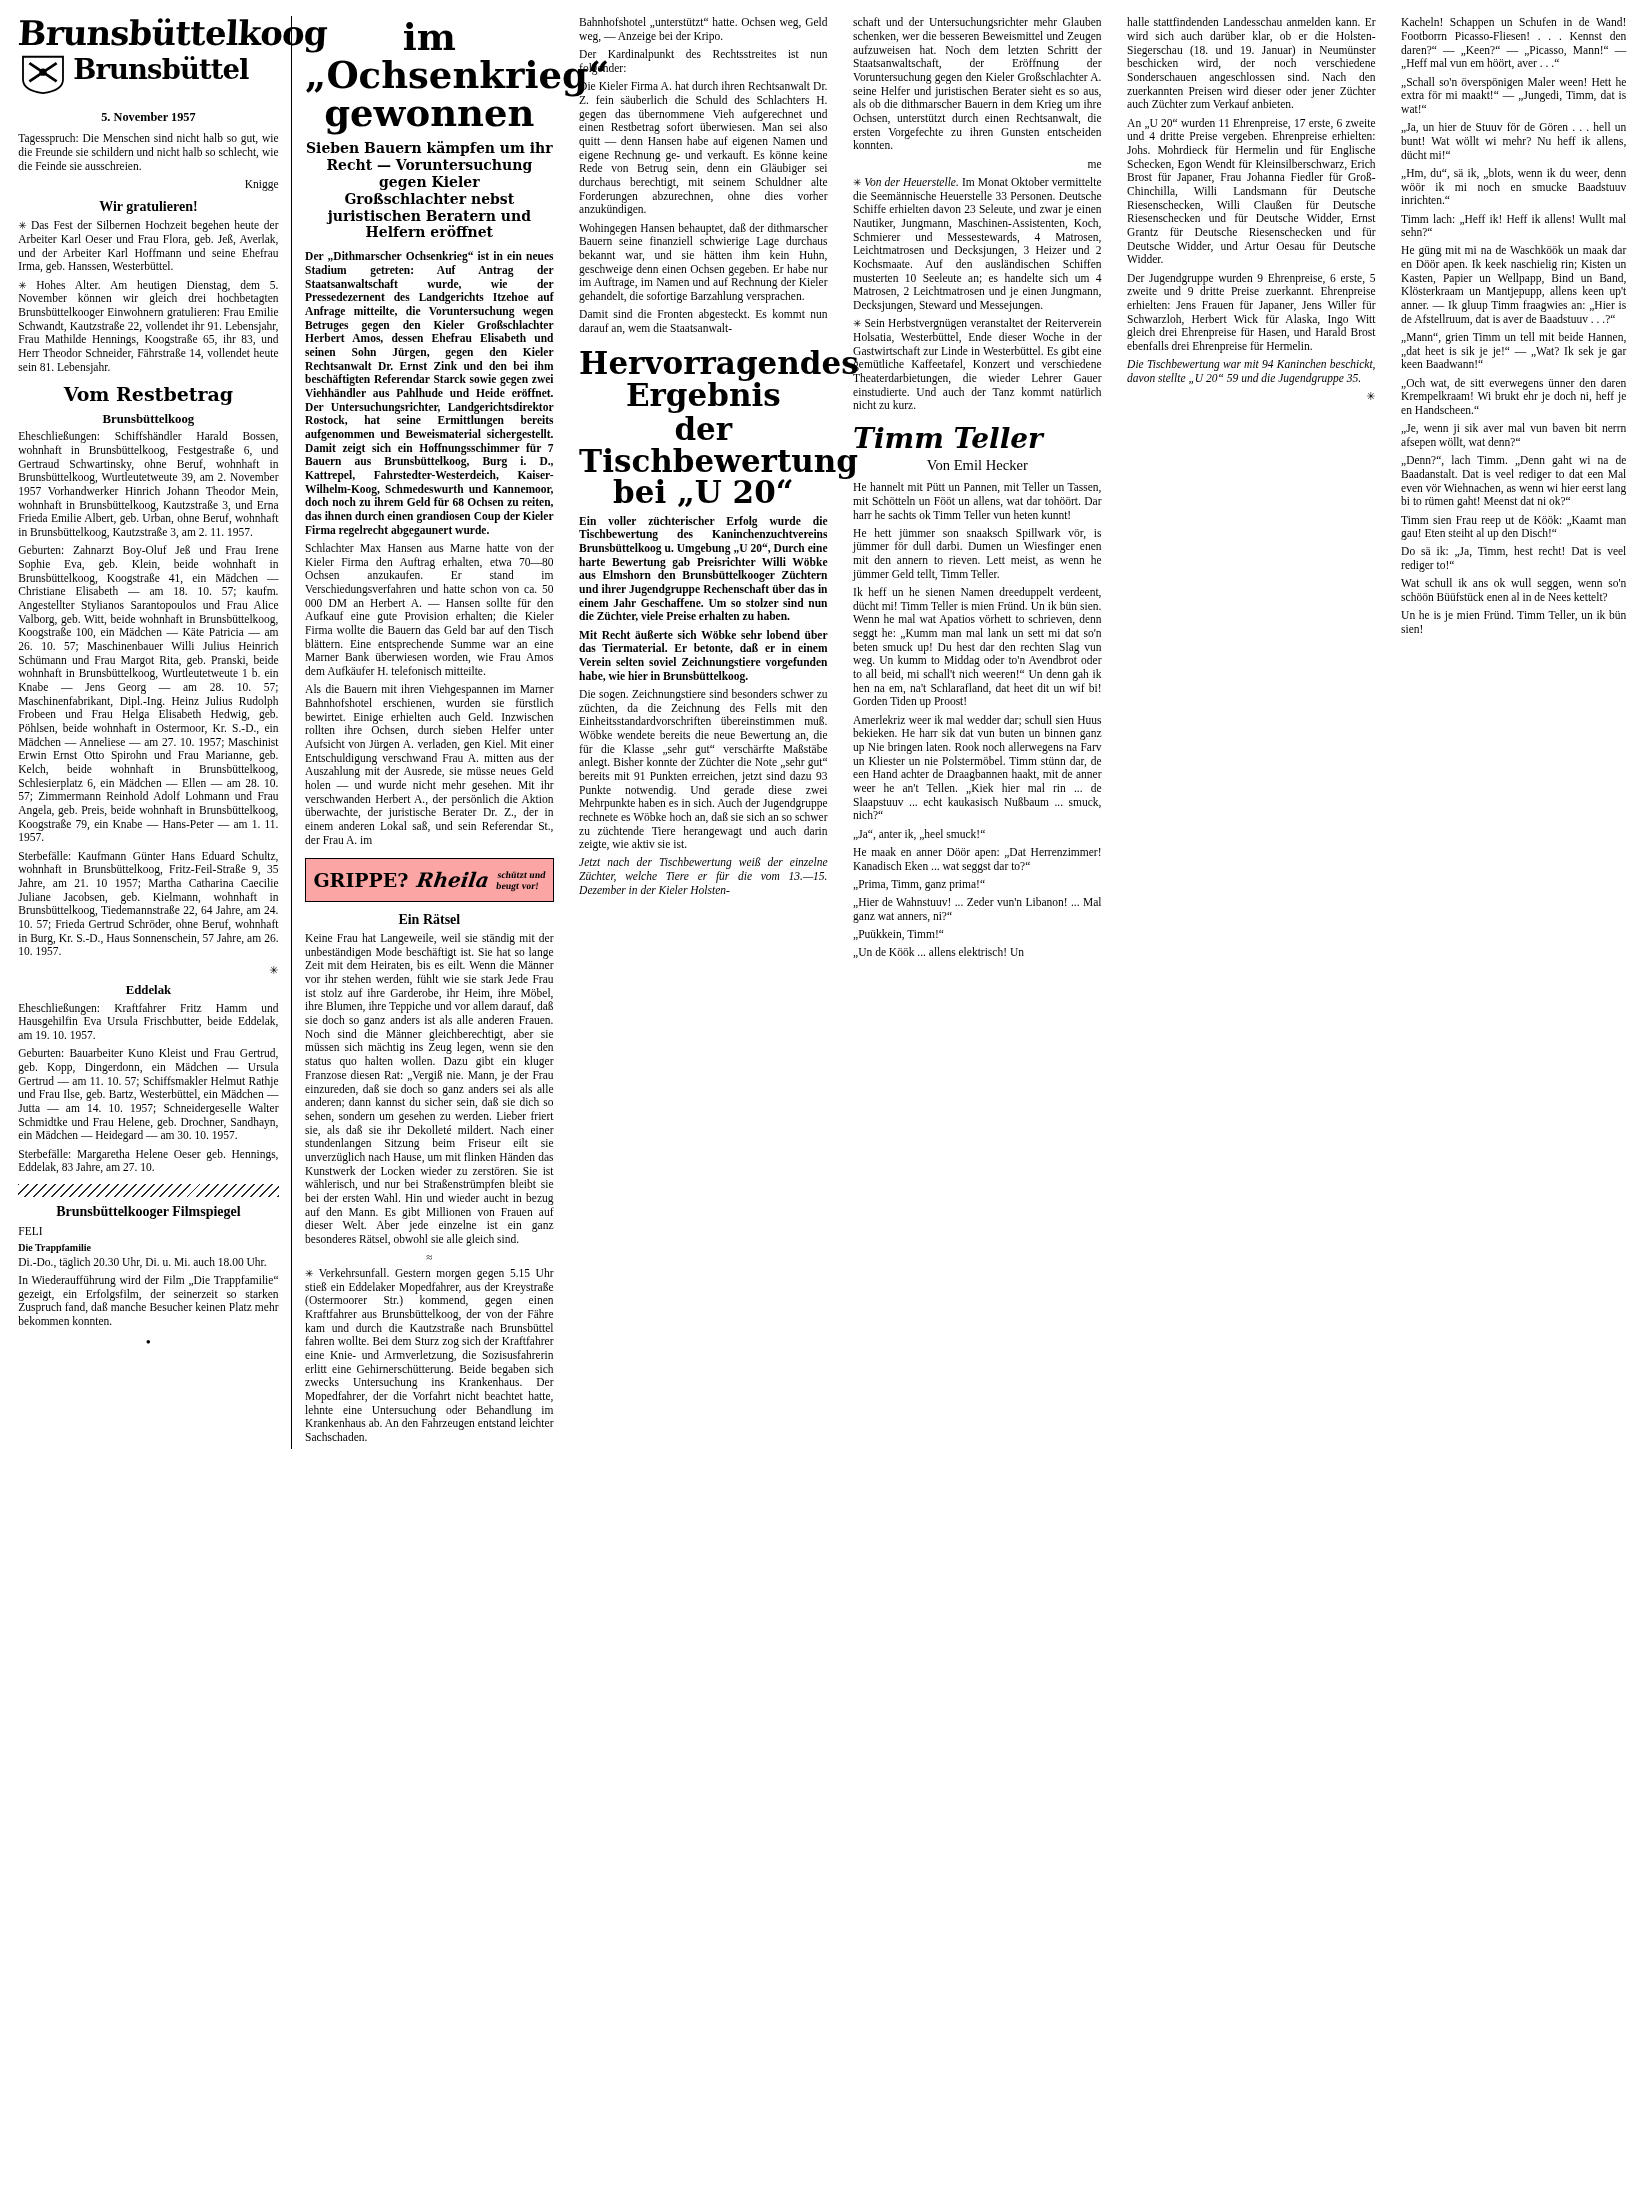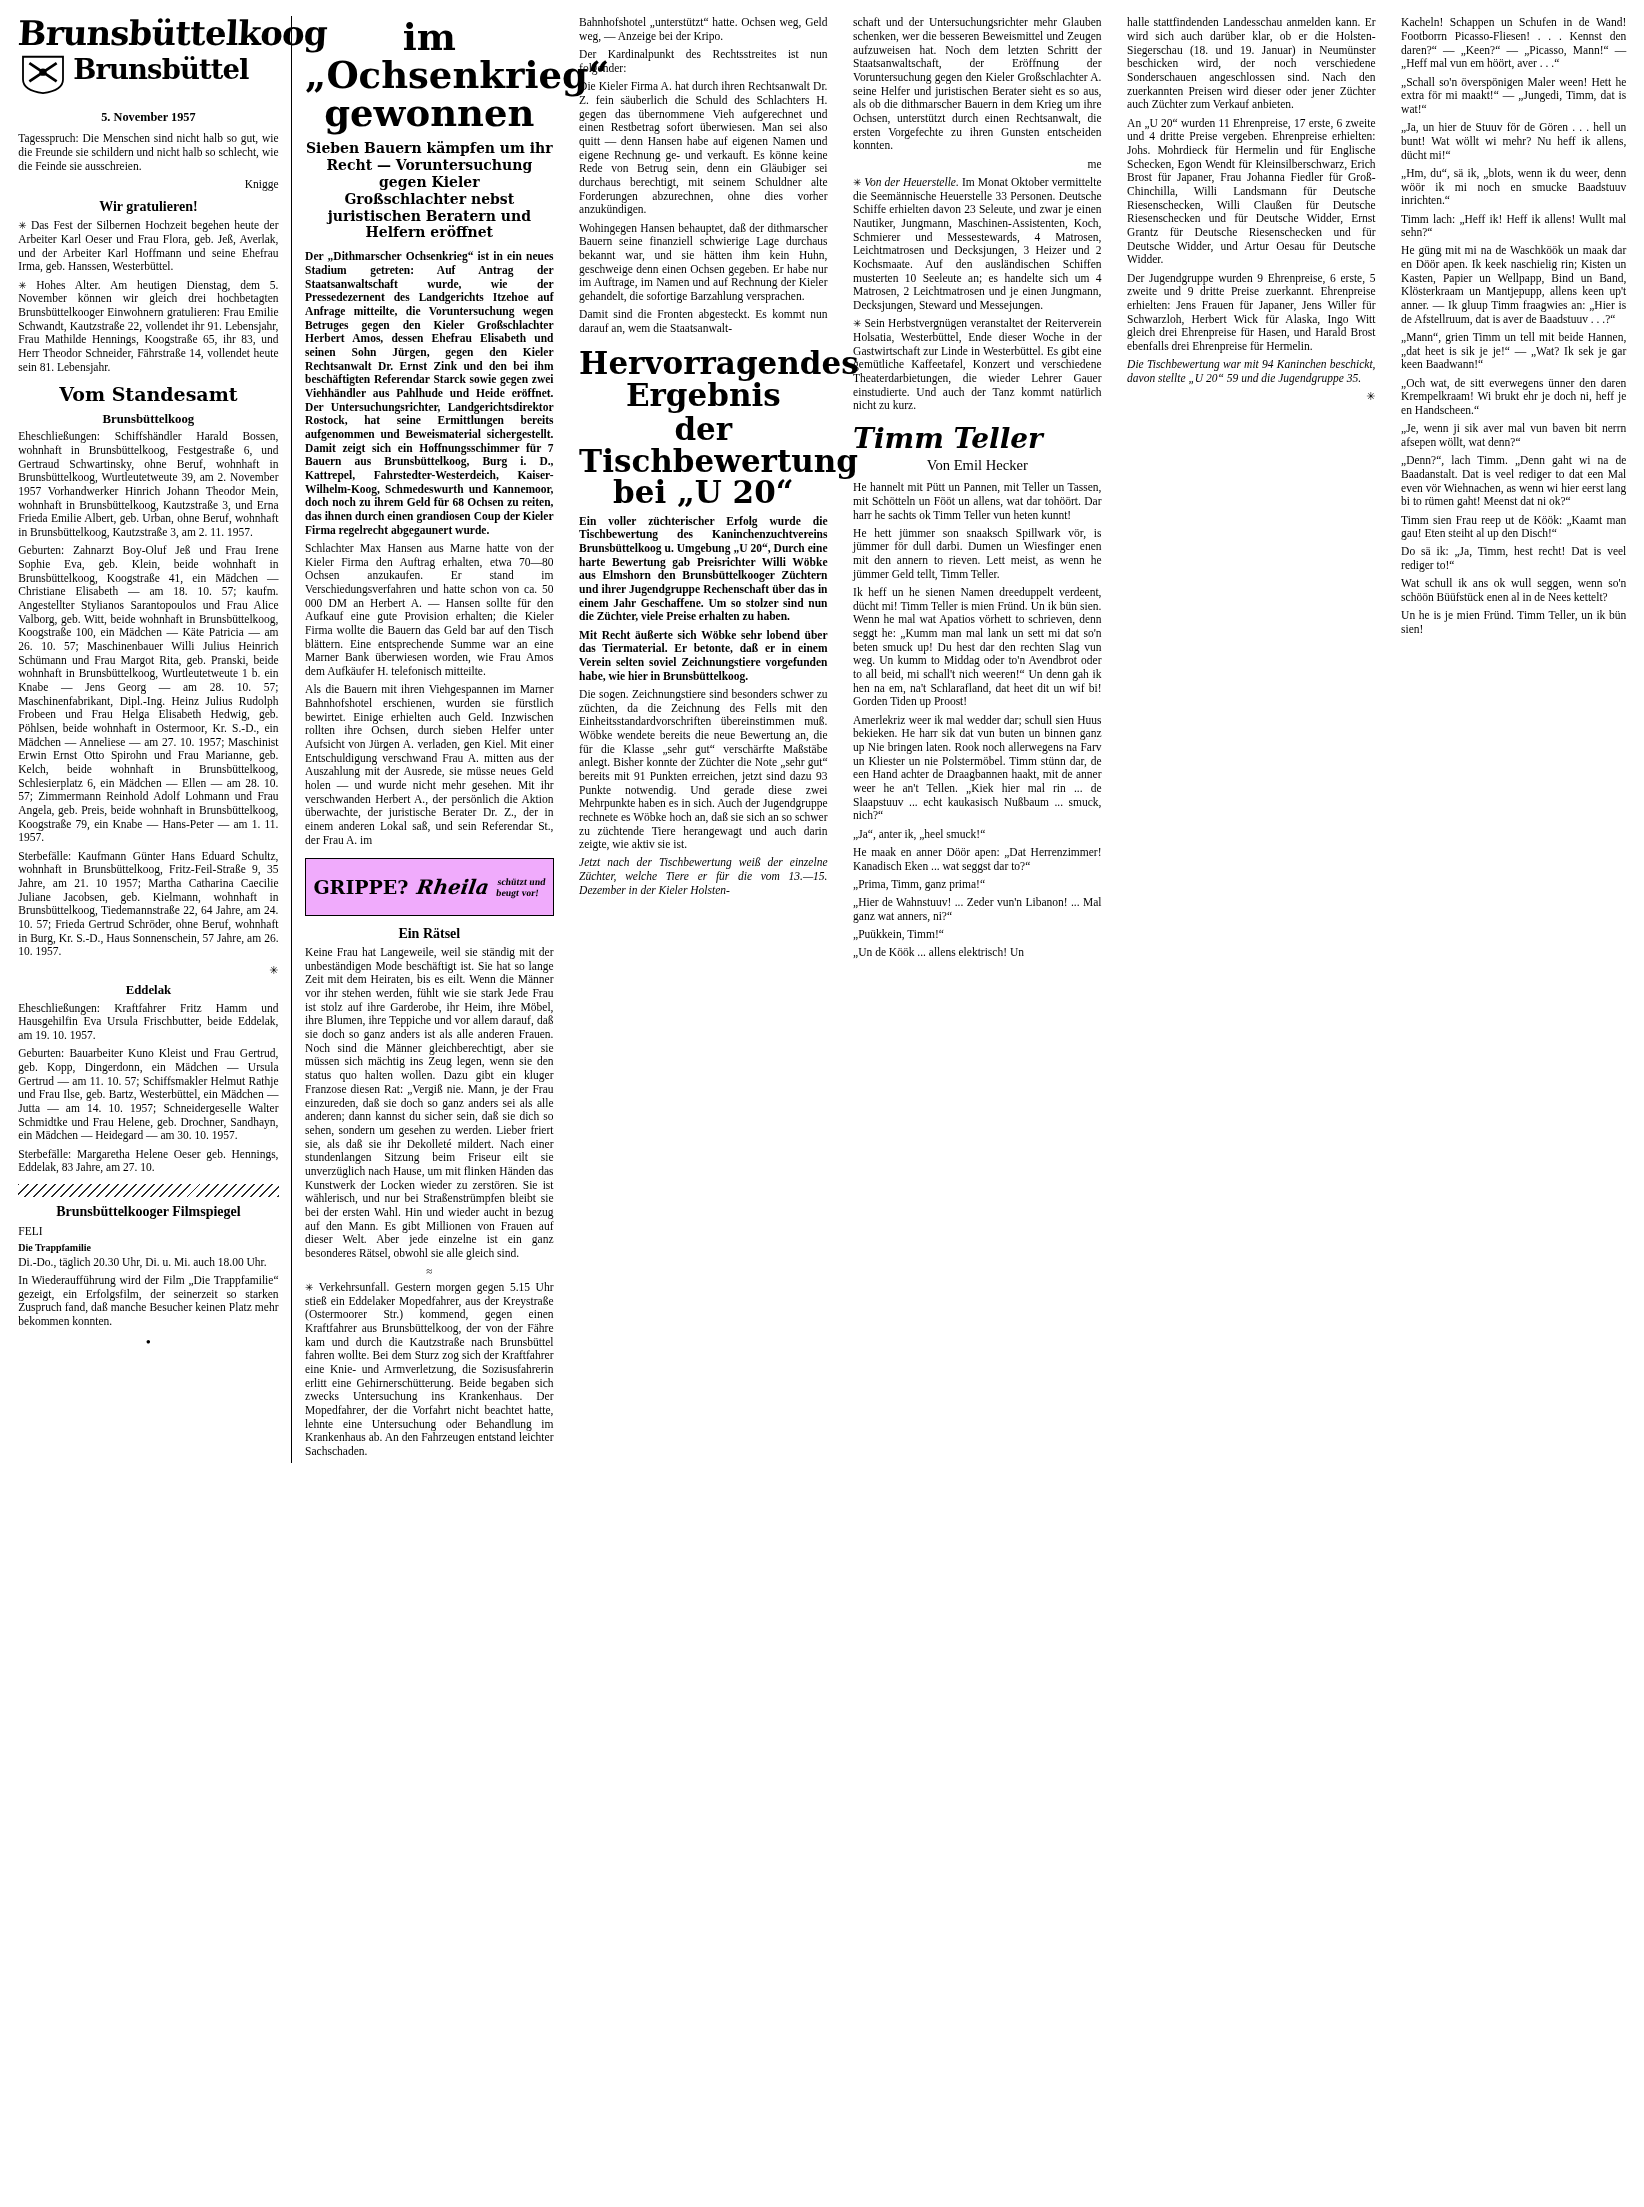--- a/index.html
+++ b/index.html
@@ -127,22 +127,22 @@
     margin: 8.2px 0 9.1px 0;
   }
 
   .ad {
     border: 1.8px solid #000;
     padding: 5.5px 7.3px;
     margin: 11px 0 9.1px 0;
     display: flex;
     align-items: center;
     justify-content: space-between;
-    background: #f0abfc;
-    height: 58px;
+    background: #fca5a5;
+    height: 44px;
     box-sizing: border-box;
   }
   .ad-left {
     font-family: "DejaVu Serif", serif;
     font-weight: bold;
     font-size: 19px;
   }
   .ad-mid {
     font-family: "DejaVu Serif", serif;
     font-style: italic;
@@ -216,21 +216,21 @@
       </div>
       <div class="mh-date">5. November 1957</div>
 
       <p>Tagesspruch: Die Menschen sind nicht halb so gut, wie die Freunde sie schildern und nicht halb so schlecht, wie die Feinde sie ausschreien.</p>
       <p class="center" style="text-align:right">Knigge</p>
 
       <h3 class="sub">Wir gratulieren!</h3>
       <p><span class="star">✳ </span><span>Das Fest der Silbernen Hochzeit begehen heute der Arbeiter Karl Oeser und Frau Flora, geb. Jeß, Averlak, und der Arbeiter Karl Hoffmann und seine Ehefrau Irma, geb. Hanssen, Westerbüttel.</span></p>
       <p><span class="star">✳ </span><span class="b">Hohes Alter.</span> <span>Am heutigen Dienstag, dem 5. November können wir gleich drei hochbetagten Brunsbüttelkooger Einwohnern gratulieren: Frau Emilie Schwandt, Kautzstraße 22, vollendet ihr 91. Lebensjahr, Frau Mathilde Hennings, Koogstraße 65, ihr 83, und Herr Theodor Schneider, Fährstraße 14, vollendet heute sein 81. Lebensjahr.</span></p>
 
-      <h2 class="sec">Vom Standesamt</h2>
+      <h2 class="sec">Vom Restbetrag</h2>
       <h4 class="sub2">Brunsbüttelkoog</h4>
       <p>Eheschließungen: Schiffshändler Harald Bossen, wohnhaft in Brunsbüttelkoog, Festgestraße 6, und Gertraud Schwartinsky, ohne Beruf, wohnhaft in Brunsbüttelkoog, Wurtleutetweute 39, am 2. November 1957 Vorhandwerker Hinrich Johann Theodor Mein, wohnhaft in Brunsbüttelkoog, Kautzstraße 3, und Erna Frieda Emilie Albert, geb. Urban, ohne Beruf, wohnhaft in Brunsbüttelkoog, Kautzstraße 3, am 2. 11. 1957.</p>
       <p>Geburten: Zahnarzt Boy-Oluf Jeß und Frau Irene Sophie Eva, geb. Klein, beide wohnhaft in Brunsbüttelkoog, Koogstraße 41, ein Mädchen — Christiane Elisabeth — am 18. 10. 57; kaufm. Angestellter Stylianos Sarantopoulos und Frau Alice Valborg, geb. Witt, beide wohnhaft in Brunsbüttelkoog, Koogstraße 100, ein Mädchen — Käte Patricia — am 26. 10. 57; Maschinenbauer Willi Julius Heinrich Schümann und Frau Margot Rita, geb. Pranski, beide wohnhaft in Brunsbüttelkoog, Wurtleutetweute 1 b. ein Knabe — Jens Georg — am 28. 10. 57; Maschinenfabrikant, Dipl.-Ing. Heinz Julius Rudolph Frobeen und Frau Helga Elisabeth Hedwig, geb. Pöhlsen, beide wohnhaft in Ostermoor, Kr. S.-D., ein Mädchen — Anneliese — am 27. 10. 1957; Maschinist Erwin Ernst Otto Spirohn und Frau Marianne, geb. Kelch, beide wohnhaft in Brunsbüttelkoog, Schlesierplatz 6, ein Mädchen — Ellen — am 28. 10. 57; Zimmermann Reinhold Adolf Lohmann und Frau Angela, geb. Preis, beide wohnhaft in Brunsbüttelkoog, Koogstraße 79, ein Knabe — Hans-Peter — am 1. 11. 1957.</p>
       <p>Sterbefälle: Kaufmann Günter Hans Eduard Schultz, wohnhaft in Brunsbüttelkoog, Fritz-Feil-Straße 9, 35 Jahre, am 21. 10 1957; Martha Catharina Caecilie Juliane Jacobsen, geb. Kielmann, wohnhaft in Brunsbüttelkoog, Tiedemannstraße 22, 64 Jahre, am 24. 10. 57; Frieda Gertrud Schröder, ohne Beruf, wohnhaft in Burg, Kr. S.-D., Haus Sonnenschein, 57 Jahre, am 26. 10. 1957.</p>
       <div class="endstar">✳</div>
 
       <h4 class="sub2">Eddelak</h4>
       <p>Eheschließungen: Kraftfahrer Fritz Hamm und Hausgehilfin Eva Ursula Frischbutter, beide Eddelak, am 19. 10. 1957.</p>
       <p>Geburten: Bauarbeiter Kuno Kleist und Frau Gertrud, geb. Kopp, Dingerdonn, ein Mädchen — Ursula Gertrud — am 11. 10. 57; Schiffsmakler Helmut Rathje und Frau Ilse, geb. Bartz, Westerbüttel, ein Mädchen — Jutta — am 14. 10. 1957; Schneidergeselle Walter Schmidtke und Frau Helene, geb. Drochner, Sandhayn, ein Mädchen — Heidegard — am 30. 10. 1957.</p>
       <p>Sterbefälle: Margaretha Helene Oeser geb. Hennings, Eddelak, 83 Jahre, am 27. 10.</p>

